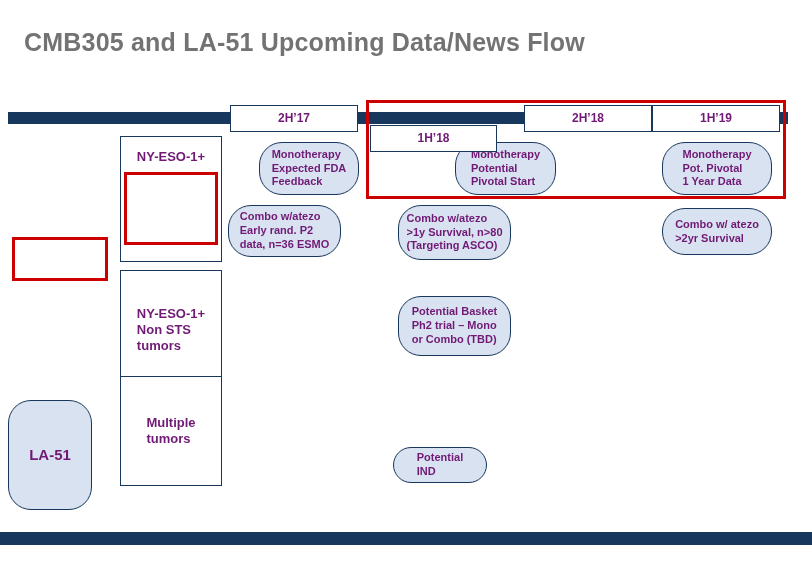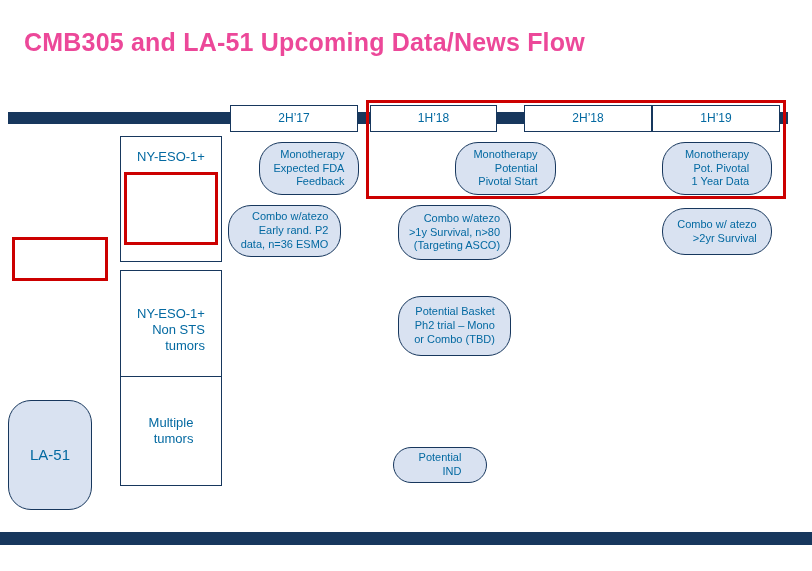--- a/index.html
+++ b/index.html
@@ -7,29 +7,29 @@
     position: relative;
     width: 812px;
     height: 571px;
     background: #ffffff;
     font-family: "Liberation Sans", sans-serif;
     overflow: hidden;
   }
   .abs { position: absolute; box-sizing: border-box; }
   .title {
     left: 24px; top: 28px; width: 760px;
-    font-size: 25px; font-weight: bold; color: #ec4899;
+    font-size: 25px; font-weight: bold; color: #737373;
     letter-spacing: 0.2px;
   }
   .timeline-bar { left: 8px; top: 112px; width: 780px; height: 12px; background: #17375D; }
   .bottom-bar { left: 0; top: 532px; width: 812px; height: 13px; background: #17375D; }
 
   .box {
     display: flex; align-items: center; justify-content: center;
-    text-align: right; color: #0369a1; font-weight: normal;
+    text-align: left; color: #701a75; font-weight: bold;
     border: 1.5px solid #17375D; white-space: pre-line; line-height: 1.25;
   }
   .fill-blue { background: #D9E2F1; border-radius: 23px; }
   .fill-white { background: #ffffff; }
 
   .period { top: 105px; height: 27px; font-size: 12px; background:#ffffff; z-index: 2; }
   .program { font-size: 15px; }
   .indication { font-size: 13px; }
   .milestone { font-size: 11px; z-index: 1; }
 
@@ -45,21 +45,21 @@
 
 <div class="slide">
 
   <div class="abs title">CMB305 and LA-51 Upcoming Data/News Flow</div>
 
   <div class="abs timeline-bar"></div>
 
   <div class="abs box period" style="left:230px;width:128px;">
     <span>2H’17</span>
   </div>
-  <div class="abs box period" style="left:370px;width:127px;">
+  <div class="abs box period" style="left:370px;width:127px;margin-top:20px;">
     <span>1H’18</span>
   </div>
   <div class="abs box period" style="left:524px;width:128px;">
     <span>2H’18</span>
   </div>
   <div class="abs box period" style="left:652px;width:128px;">
     <span>1H’19</span>
   </div>
 
   <div class="abs box fill-blue program" style="left:8px;top:400px;width:84px;height:110px;">

